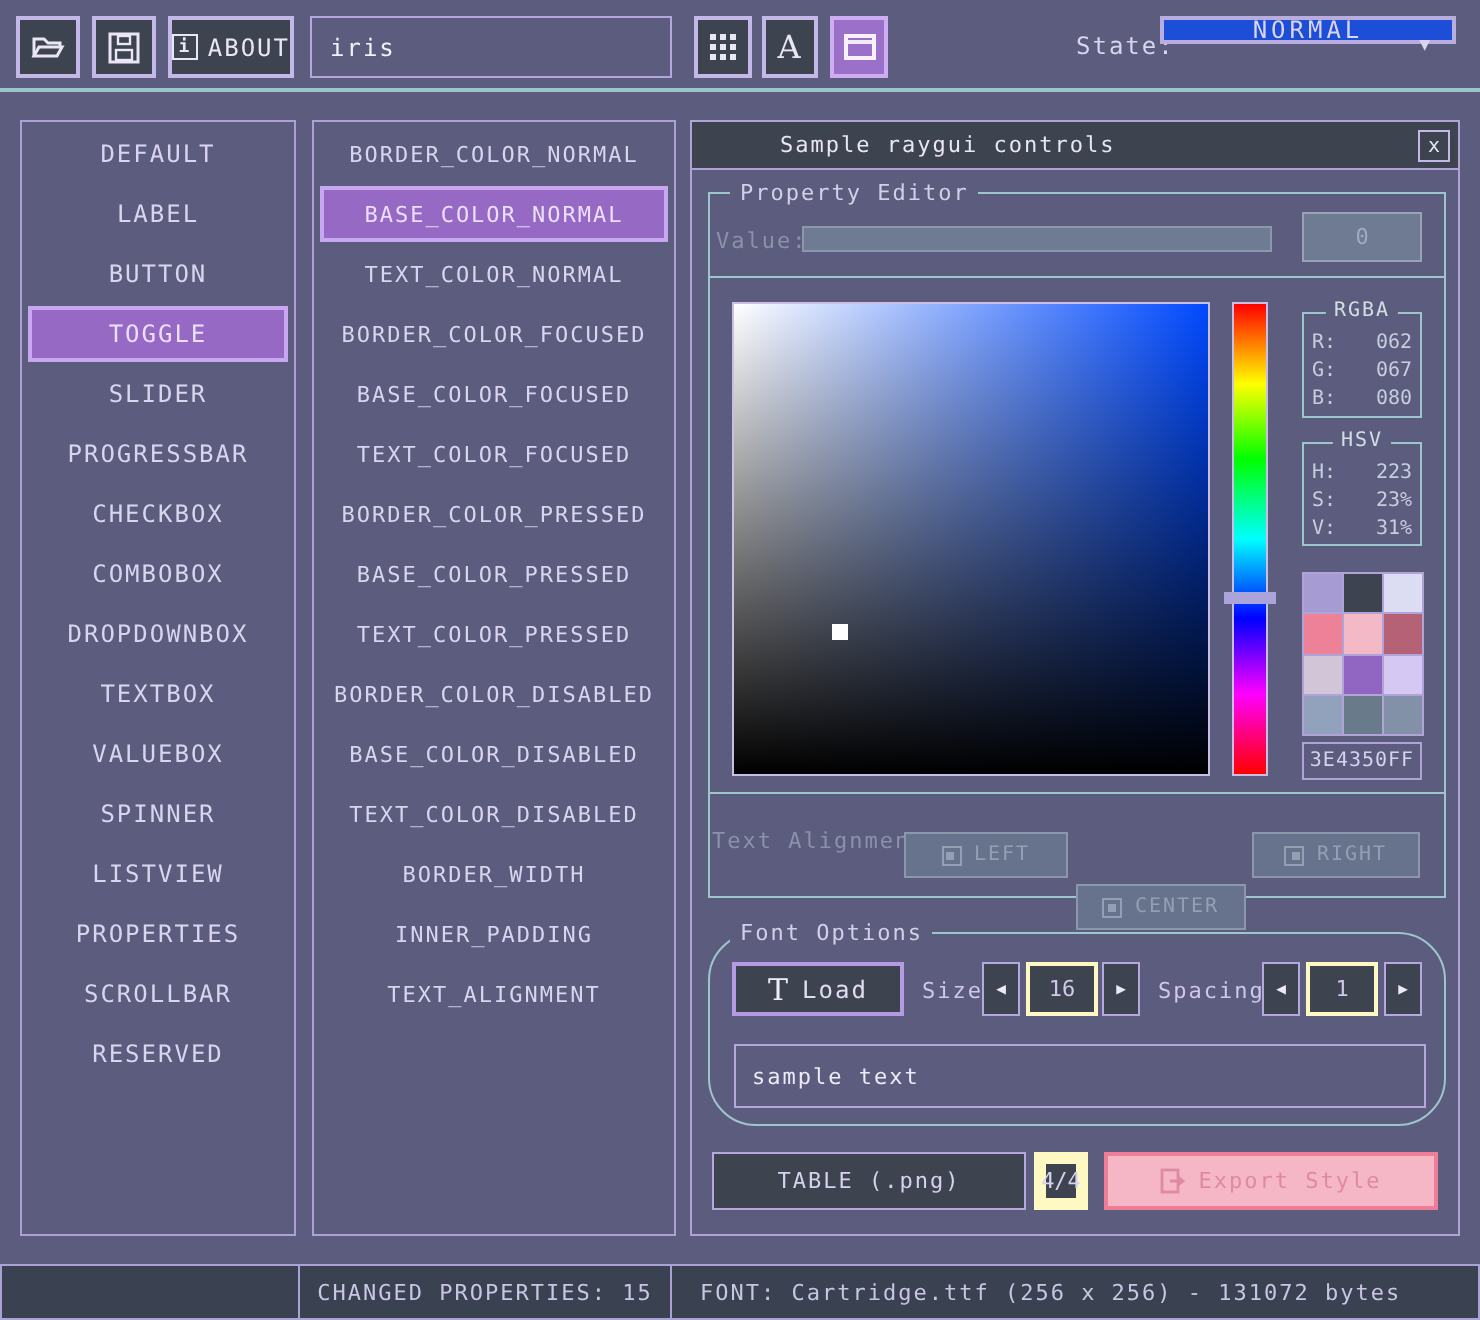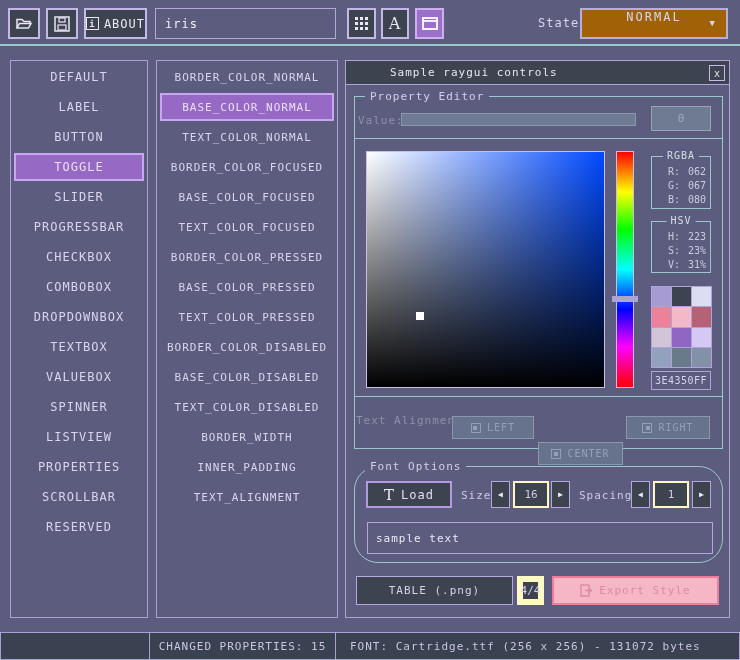--- a/index.html
+++ b/index.html
@@ -25,23 +25,23 @@
   .btn-grid { left:347px; width:29px; }
   .btn-font { left:381px; width:28px; }
   .btn-window { left:415px; width:29px; }
   .style-name-input {
     position:absolute; left:155px; top:8px; width:181px; height:31px;
     background:transparent; border:1px solid #b3a7dd; outline:none;
     color:#f2f0fa; font-family:inherit; font-size:12px; letter-spacing:1px; padding:0 9px;
   }
   .state-label { position:absolute; left:538px; top:16px; font-size:12px; color:#d9d5ef; letter-spacing:1px; }
   .state-dropdown {
-    position:absolute; left:580px; top:8px; width:148px; height:31px;
-    background:#a16207; border:2px solid #b9addf; color:#d9d5ef;
-    display:flex; align-items:flex-start; justify-content:center; font-size:12px; letter-spacing:2px; cursor:pointer;
+    position:absolute; left:580px; top:8px; width:148px; height:14px;
+    background:#1d4ed8; border:2px solid #b9addf; color:#d9d5ef;
+    display:flex; align-items:center; justify-content:center; font-size:12px; letter-spacing:2px; cursor:pointer;
   }
   .state-dropdown .arrow { position:absolute; right:9px; top:8px; font-size:9px; color:#d9d5ef; }
   
   .icon-box { display:flex; align-items:center; justify-content:center; }
   .info-badge { width:13px; height:13px; border:1px solid #e9e6f6; font-size:9px; font-weight:bold; display:flex; align-items:center; justify-content:center; }
   .letter-a { font-family:"DejaVu Serif", serif; font-size:16px; color:#e9e6f6; }
   .win-icon { width:16px; height:13px; border:2px solid #f0ecfa; position:relative; }
   .win-icon::after { content:""; position:absolute; left:0; top:1px; width:100%; height:2px; background:#f0ecfa; }
   .btn-window.active .win-icon { border-color:#f6f0ff; }
   
@@ -74,21 +74,21 @@
     position:absolute; left:20px; top:90px; width:239px; height:237px; border:1px solid #c9bfe6; cursor:crosshair;
     background: linear-gradient(to top, #000, rgba(0,0,0,0)), linear-gradient(to right, #fff, #0049ff);
   }
   .sv-cursor { position:absolute; left:49px; top:160px; width:8px; height:8px; background:#ffffff; }
   .hue-bar {
     position:absolute; left:270px; top:90px; width:18px; height:237px; border:1px solid #c9bfe6; cursor:pointer;
     background: linear-gradient(to bottom, #ff0000 0%, #ffff00 17%, #00ff00 33%, #00ffff 50%, #0000ff 67%, #ff00ff 83%, #ff0000 100%);
   }
   .hue-handle { position:absolute; left:266px; top:235px; width:26px; height:6px; background:#aba4da; cursor:grab; }
   
-  .mini-group { position:absolute; left:305px; width:60px; border:1px solid #9dc6ca; padding:8px 4px 2px 16px; }
+  .mini-group { position:absolute; left:305px; width:60px; border:1px solid #9dc6ca; padding:8px 4px 2px 4px; }
   .mini-group .mini-title { position:absolute; top:-7px; left:50%; transform:translateX(-50%); background:#5c5c7e; padding:0 4px; font-size:10px; letter-spacing:1px; color:#cfe0e2; }
   .rgba-group { top:95px; height:53px; }
   .hsv-group { top:160px; height:52px; }
   .mini-row { display:flex; justify-content:space-between; font-size:10px; line-height:14px; color:#c6cede; }
   
   .palette { position:absolute; left:305px; top:225px; width:61px; height:82px; background:#b0a3d8; padding:1px; display:grid; grid-template-columns:repeat(3,1fr); gap:1px; }
   .palette-swatch { cursor:pointer; }
   .hex-box { position:absolute; left:305px; top:310px; width:60px; height:19px; border:1px solid #b0a3d8; color:#d6d2ec; font-size:10px; display:flex; align-items:center; justify-content:center; letter-spacing:0.5px; }
   
   .align-label { position:absolute; left:10px; top:353px; width:96px; overflow:hidden; white-space:nowrap; font-size:11px; letter-spacing:1px; color:#8a92aa; }

